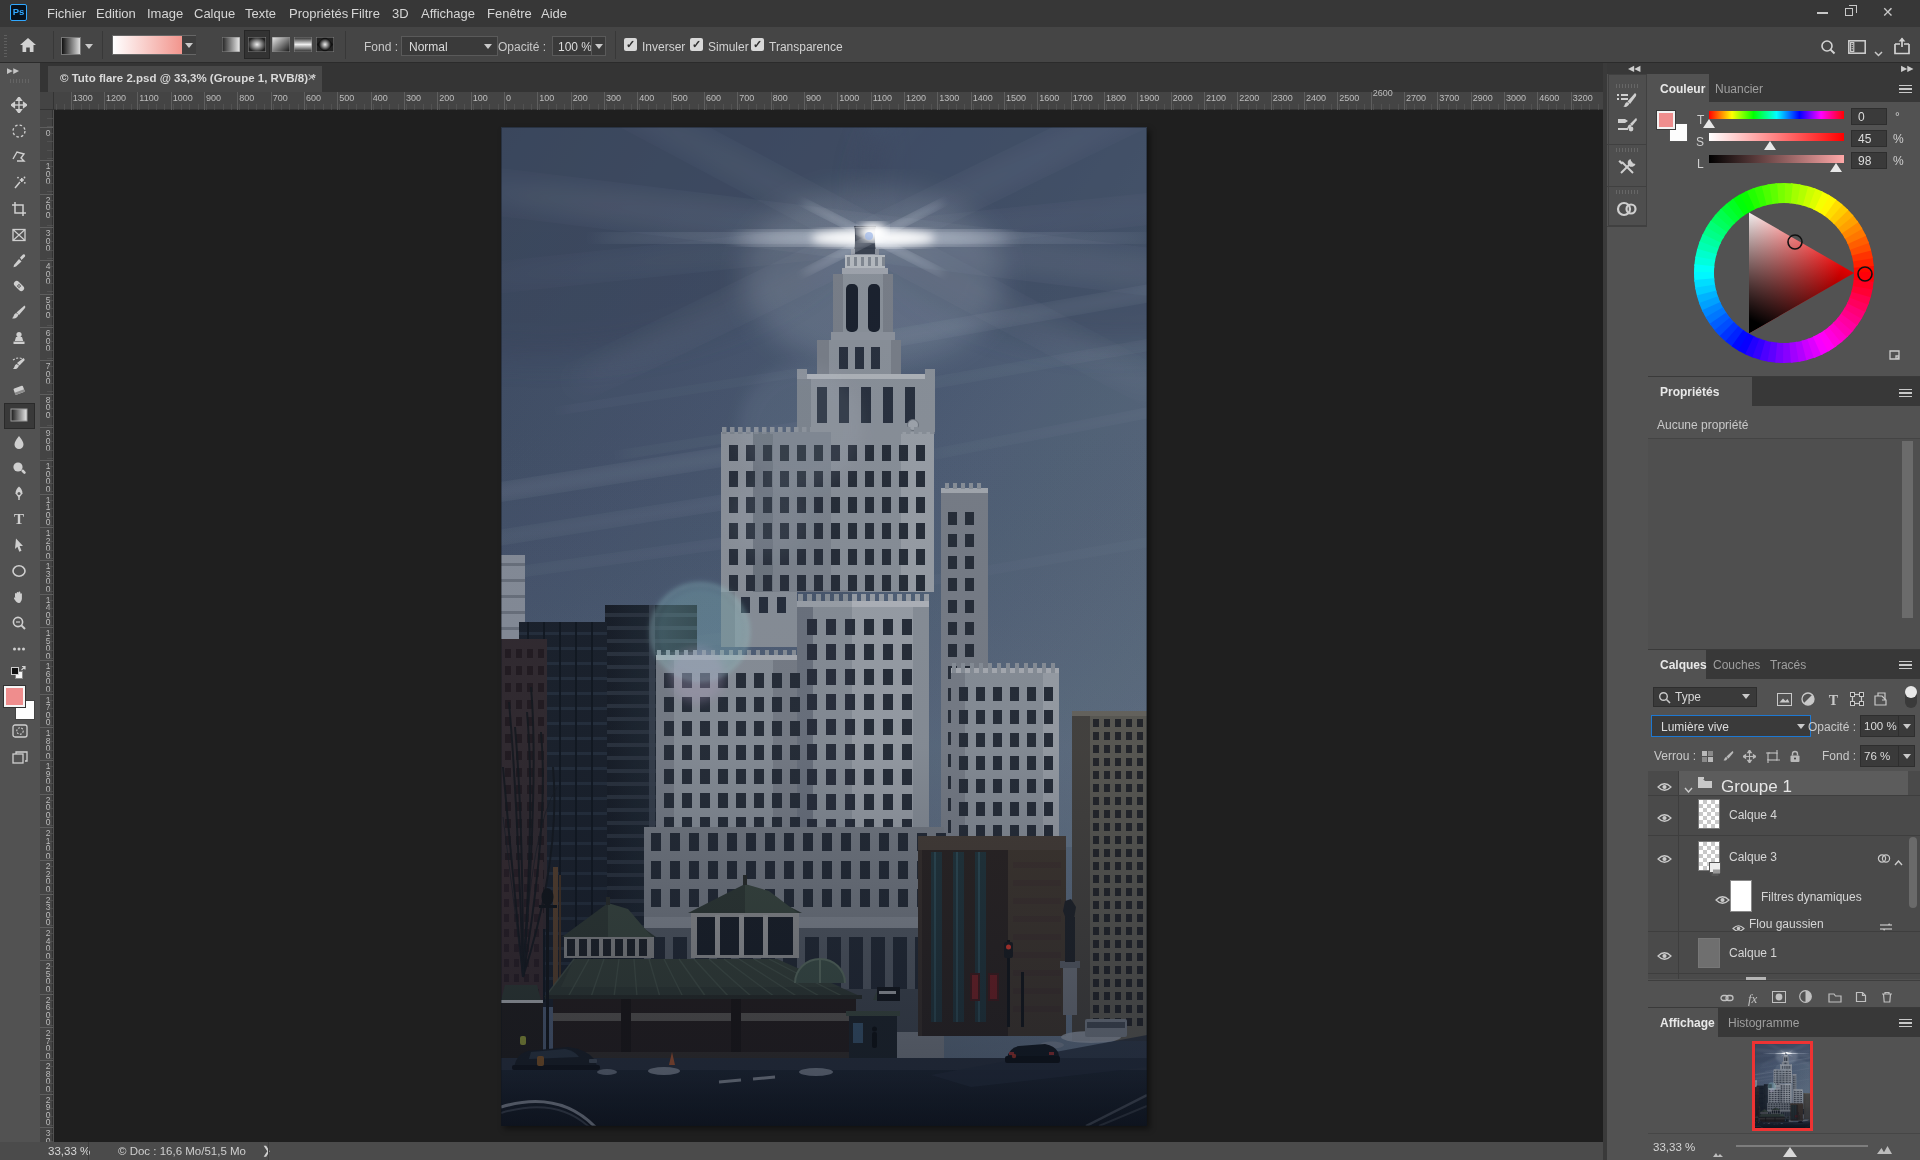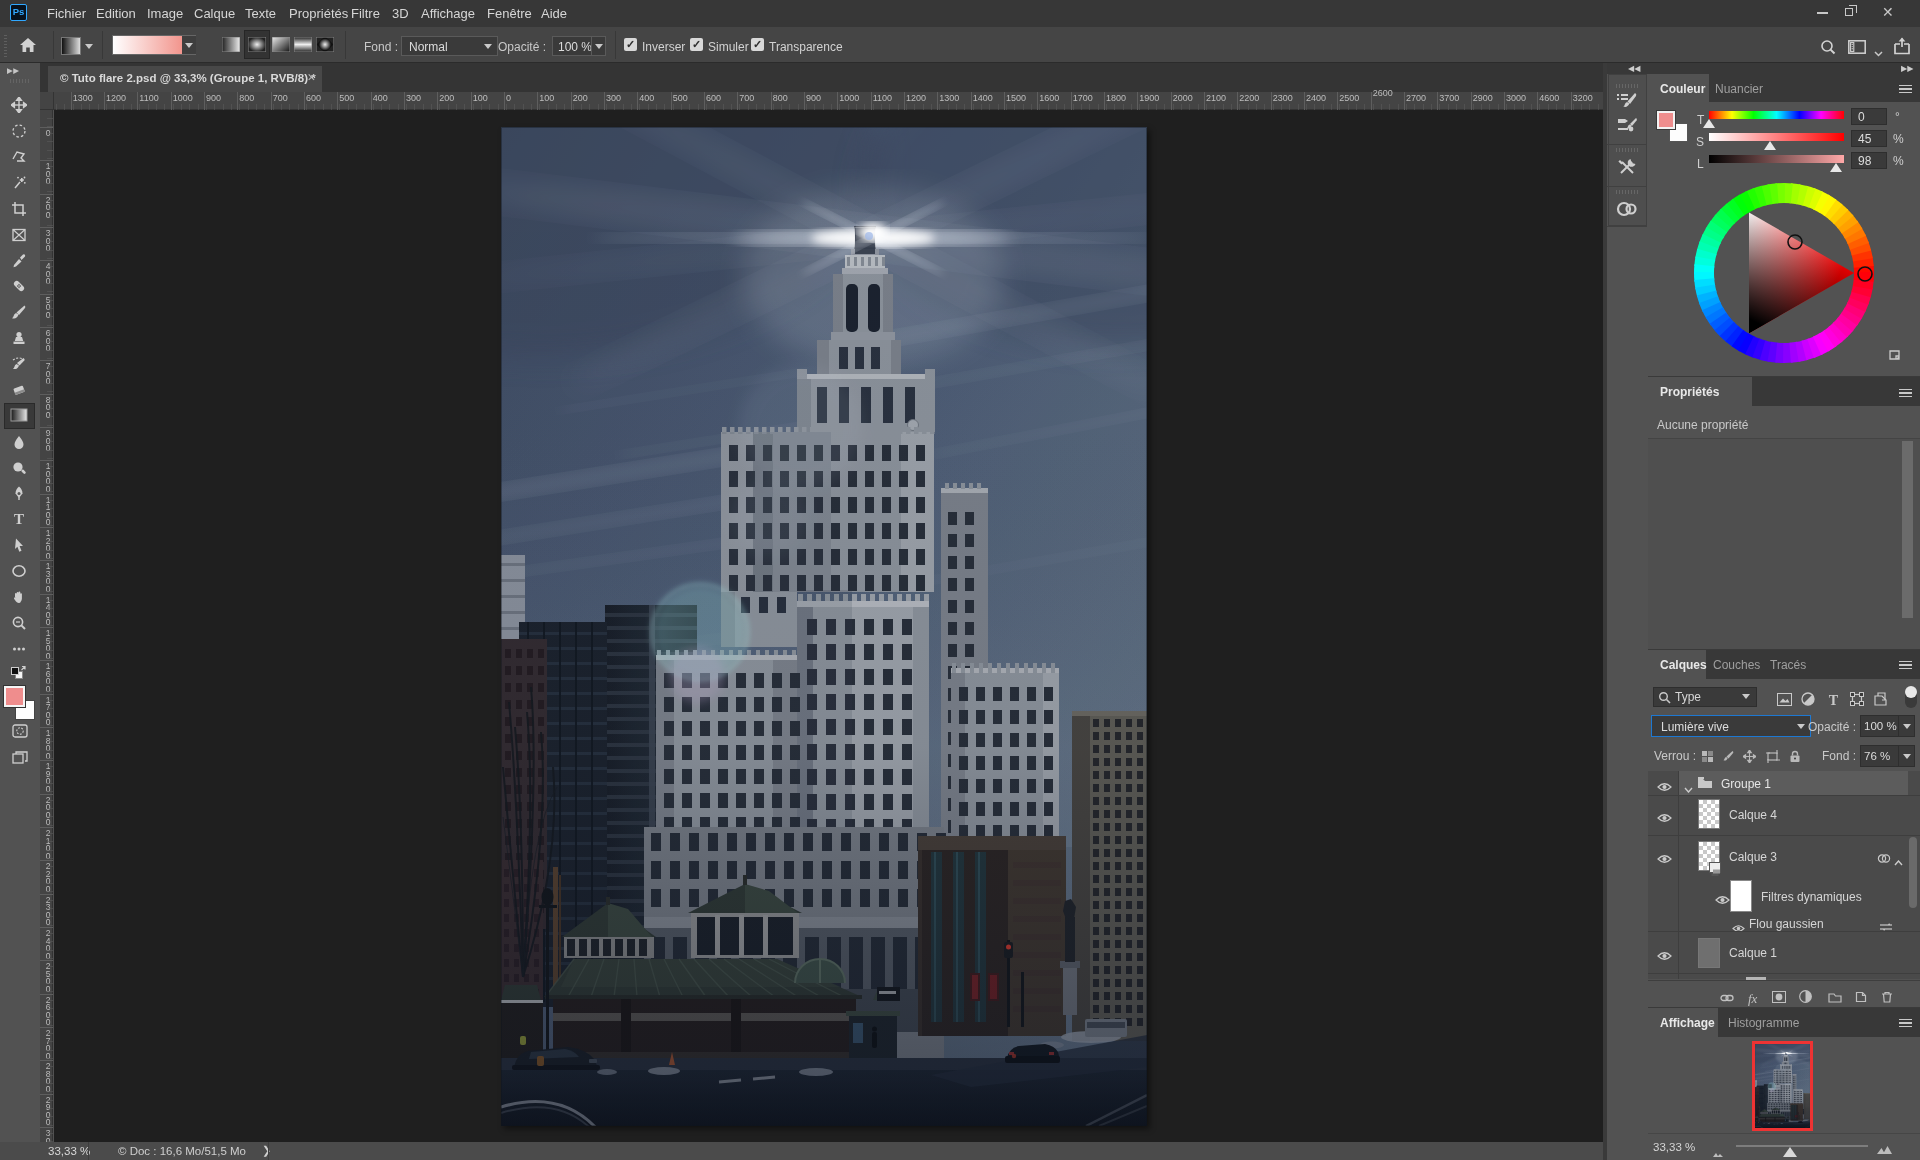--- a/index.html
+++ b/index.html
@@ -1755,21 +1755,21 @@
       <circle cx="7.5" cy="5" r="2.1" fill="#cacaca"></circle>
     </svg></div>
 <div style="left:1678px;top:771px;width:1px;height:208px;background:#3e3e3e"></div>
 <div style="left:1684px;top:779px;width:9px;height:6px"><svg width="9" height="6" viewBox="0 0 9 6" style="">
       <path d="M1 1 L4.5 5 L8 1" fill="none" stroke="#ccc" stroke-width="1.4"></path>
     </svg></div>
 <div style="left:1697px;top:775px;width:16px;height:13px"><svg width="16" height="13" viewBox="0 0 16 13" style="">
       <path d="M1 3 h5 l2 2 h7 v7 H1z" fill="#c9c9c9"></path>
       <rect x="1" y="1" width="6" height="2" fill="#c9c9c9"></rect>
     </svg></div>
-<div style="left:1721px;top:777px;font-size:12px;color:#e6e6e6">Groupe 1</div>
+<div style="left:1721px;top:777px;font-size:17px;color:#e6e6e6">Groupe 1</div>
 <div style="left:1648px;top:795px;width:272px;height:1px;background:#3e3e3e"></div>
 <div style="left:1657px;top:809px;width:15px;height:10px"><svg width="15" height="10" viewBox="0 0 15 10" style="">
       <path d="M1 5 Q7.5 -1.5 14 5 Q7.5 11.5 1 5z" fill="none" stroke="#cacaca" stroke-width="1.2"></path>
       <circle cx="7.5" cy="5" r="2.1" fill="#cacaca"></circle>
     </svg></div>
 <div style="left:1698px;top:799px;width:22px;height:30px;background:#fff;background-image:linear-gradient(45deg,#c8c8c8 25%,transparent 25%,transparent 75%,#c8c8c8 75%),linear-gradient(45deg,#c8c8c8 25%,transparent 25%,transparent 75%,#c8c8c8 75%);background-size:8px 8px;background-position:0 0,4px 4px;border:1px solid #777"></div>
 <div style="left:1729px;top:808px;font-size:12px;color:#d6d6d6">Calque 4</div>
 <div style="left:1648px;top:835px;width:272px;height:1px;background:#3e3e3e"></div>
 <div style="left:1657px;top:850px;width:15px;height:10px"><svg width="15" height="10" viewBox="0 0 15 10" style="">
       <path d="M1 5 Q7.5 -1.5 14 5 Q7.5 11.5 1 5z" fill="none" stroke="#cacaca" stroke-width="1.2"></path>

